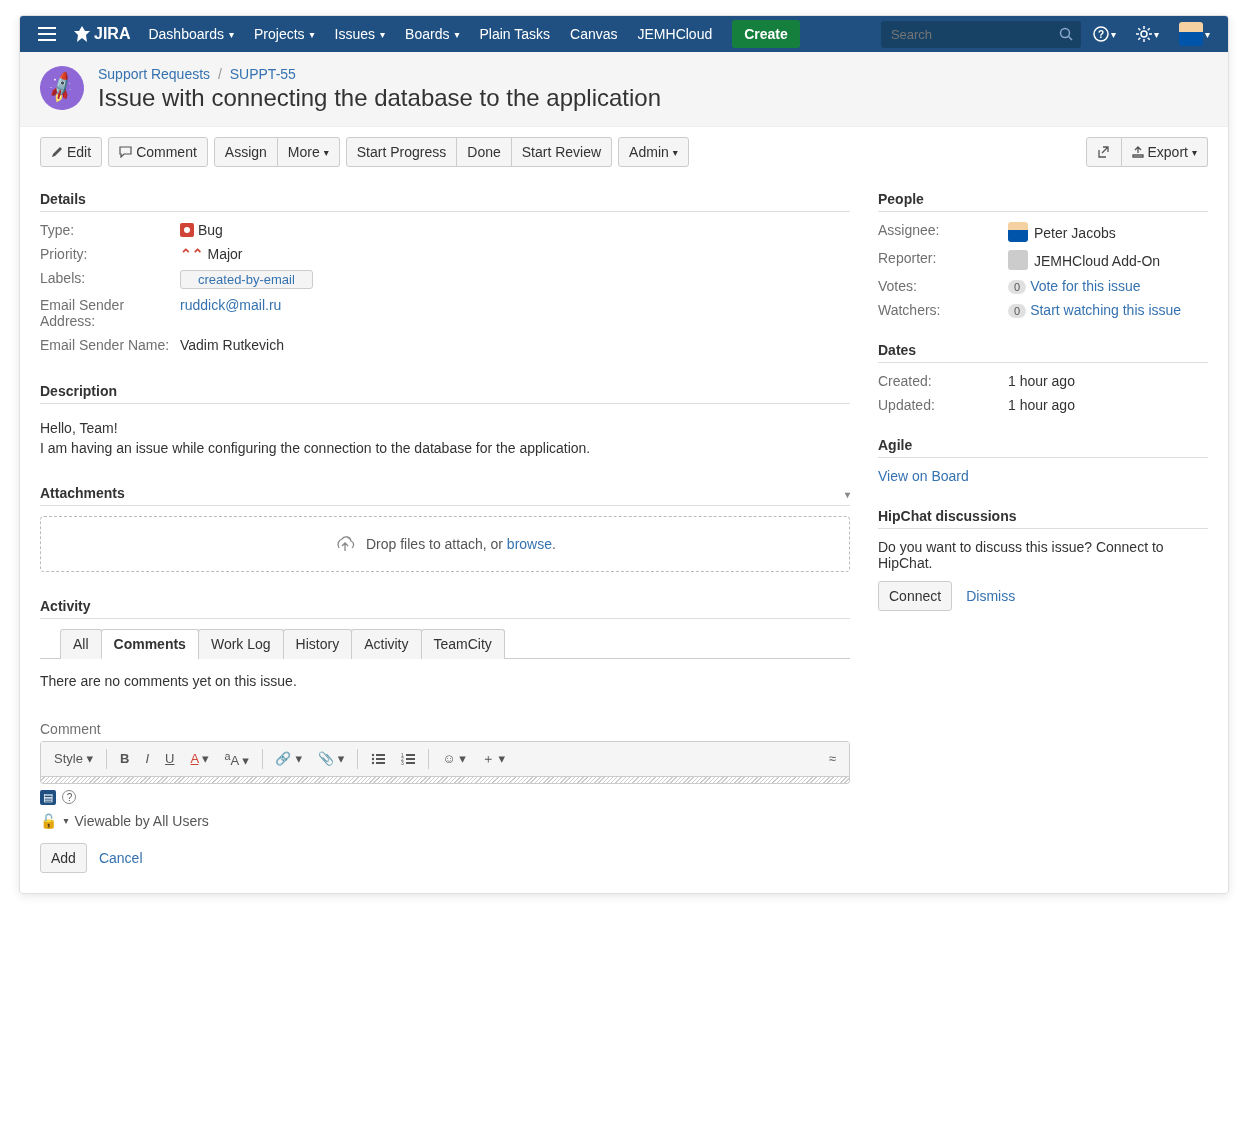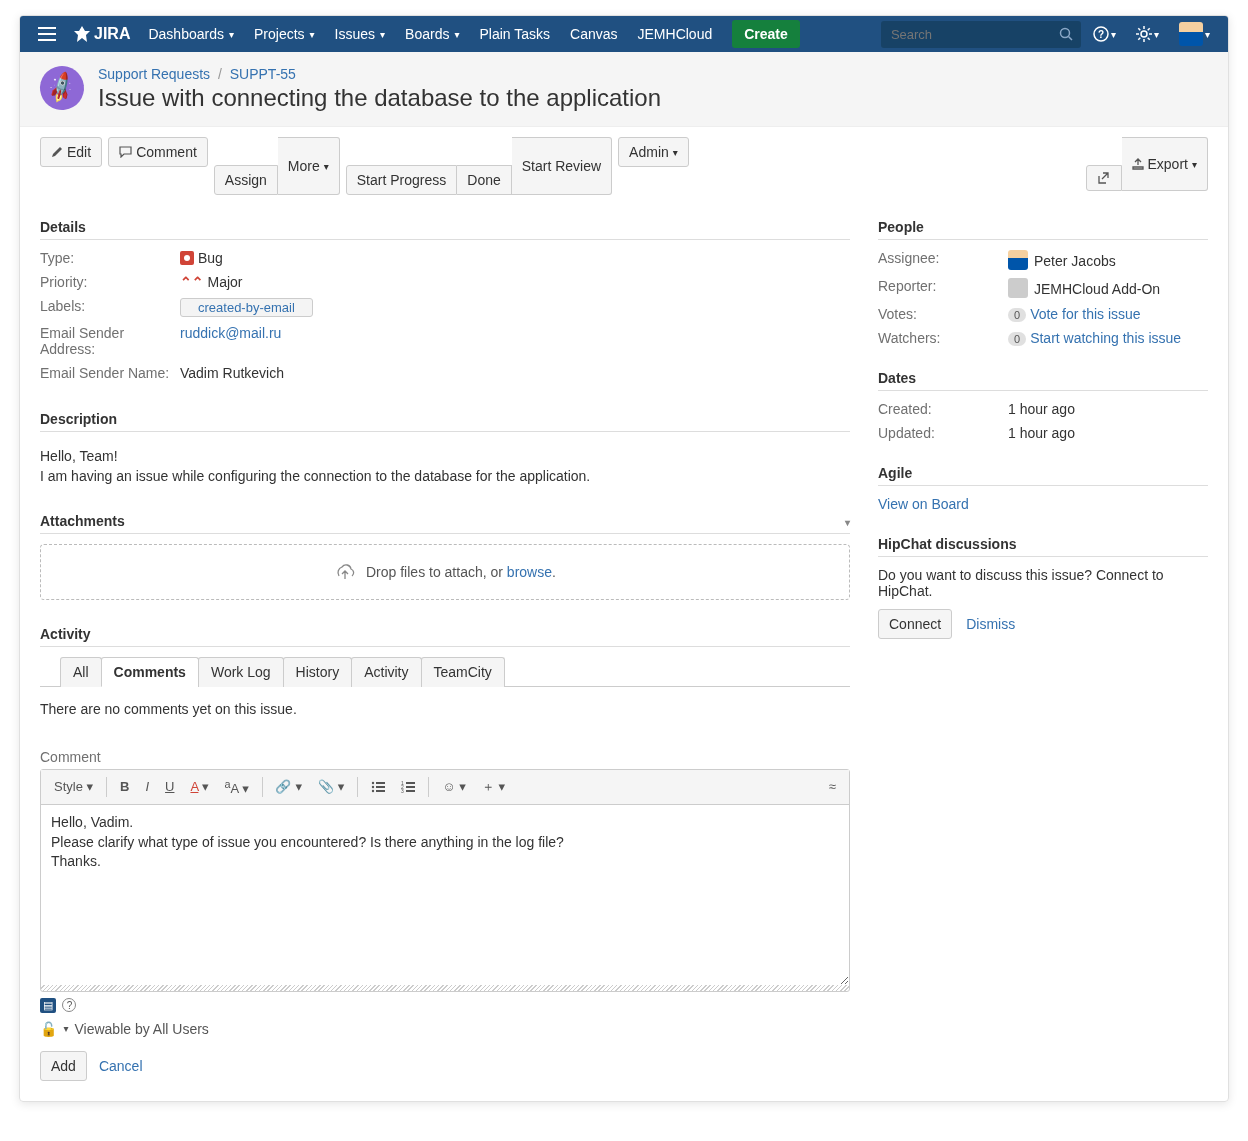--- a/index.html
+++ b/index.html
@@ -19,25 +19,25 @@
   .nav .right-icon { padding: 8px; cursor: pointer; display: flex; align-items: center; gap: 2px; }
   .avatar-img { width: 24px; height: 24px; background: linear-gradient(#f5d0a0 40%, #0055aa 40%); border-radius: 3px; }
   
   .header { padding: 14px 20px; border-bottom: 1px solid #eee; display: flex; align-items: flex-start; gap: 14px; background: #f5f5f5; }
   .proj-icon { width: 44px; height: 44px; border-radius: 50%; background: #8e68d6; display: flex; align-items: center; justify-content: center; font-size: 22px; transform: rotate(-30deg); }
   .breadcrumb { font-size: 14px; color: #3572b0; }
   .breadcrumb a { color: #3572b0; text-decoration: none; }
   .breadcrumb .sep { color: #999; padding: 0 4px; }
   .issue-title { font-size: 24px; color: #333; font-weight: normal; margin-top: 2px; }
   
-  .toolbar { padding: 10px 20px; display: flex; gap: 6px; align-items: flex-start; }
+  .toolbar { padding: 10px 20px; display: flex; gap: 6px; align-items: flex-end; }
   .toolbar .spacer { flex: 1; }
   .btn-group { display: flex; }
   .btn-group .tb-btn:not(:first-child) { border-left: none; border-top-left-radius: 0; border-bottom-left-radius: 0; }
-  .btn-group .tb-btn:not(:last-child) { border-top-right-radius: 0; border-bottom-right-radius: 0; margin-top: 28px; }
+  .btn-group .tb-btn:not(:last-child) { border-top-right-radius: 0; border-bottom-right-radius: 0; }
   .tb-btn { background: #f5f5f5; border: 1px solid #ccc; padding: 6px 10px; border-radius: 3px; cursor: pointer; font-size: 14px; color: #333; display: flex; align-items: center; gap: 4px; }
   
   .content { display: flex; padding: 8px 20px 20px; gap: 28px; }
   .main { flex: 1; min-width: 0; }
   .side { width: 330px; }
   .section-h { font-weight: bold; font-size: 14px; color: #333; padding: 6px 0 4px; border-bottom: 1px solid #ddd; margin-bottom: 10px; }
   .kv-grid { display: grid; grid-template-columns: 140px 1fr; row-gap: 8px; margin-bottom: 6px; font-size: 14px; }
   .kv-grid .k { color: #707070; }
   .kv-row2 { display: flex; gap: 20px; }
   .kv-col { flex: 1; }
@@ -294,21 +294,20 @@
                 <text x="0" y="12" font-size="5" fill="#555">3</text>
                 <rect x="5" y="9" width="9" height="2" fill="#555"></rect>
               </svg>
           </div>
           <div class="rte-sep"></div>
           <div class="rte-btn">☺ ▾</div>
           <div class="rte-btn">＋ ▾</div>
           <div style="flex:1"></div>
           <div class="rte-btn">≈</div>
         </div>
-        <div class="rte-body" contenteditable="true" id="comment-body" style="">Hello, Vadim.<br>Please clarify what type of issue you encountered? Is there anything in the log file?<br>Thanks.</div>
         <div class="rte-resize"></div>
       </div>
       <div class="below-rte">
         <span style="background:#205081;color:#fff;padding:1px 3px;border-radius:2px;font-size:11px;">▤</span>
         <span style="border:1px solid #888;border-radius:50%;width:14px;height:14px;display:inline-flex;align-items:center;justify-content:center;font-size:10px;">?</span>
       </div>
       <div class="viewable">
         <span>🔓</span>
         <span style="font-size:10px;">▾</span>
         <span>Viewable by All Users</span>

